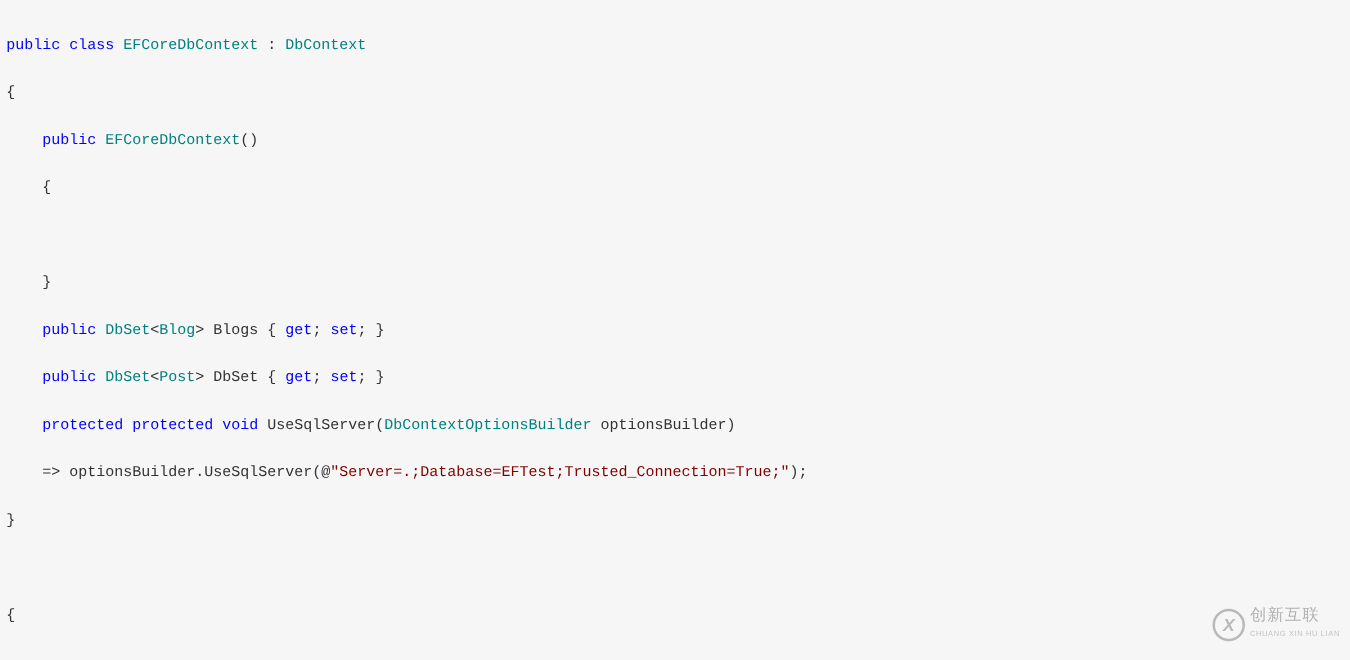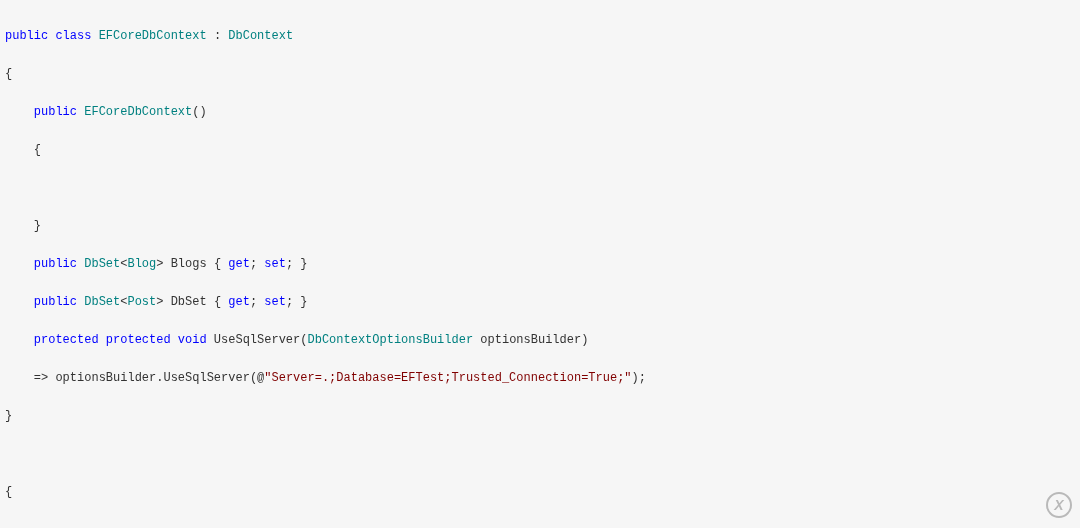--- a/index.html
+++ b/index.html
@@ -76,13 +76,17 @@
 
 
 
 
 </div>
 
 <div class="watermark">
   <div class="wm-logo">
       <span>X</span>
     </div>
+  <div>
+    <div class="wm-text">创新互联</div>
+    <div class="wm-sub">CHUANG XIN HU LIAN</div>
+  </div>
 </div>
 
 </body></html>

